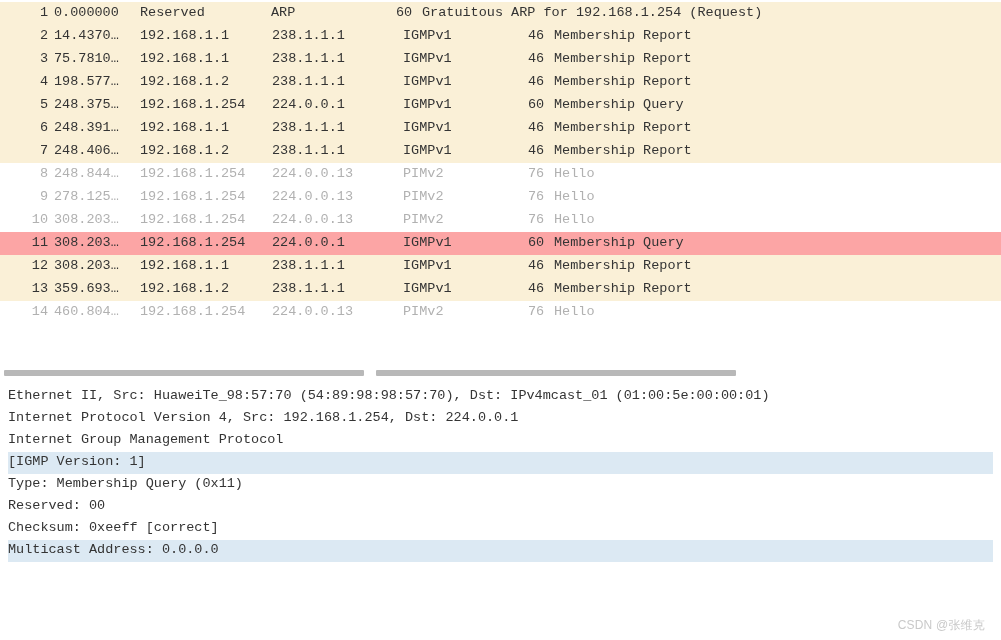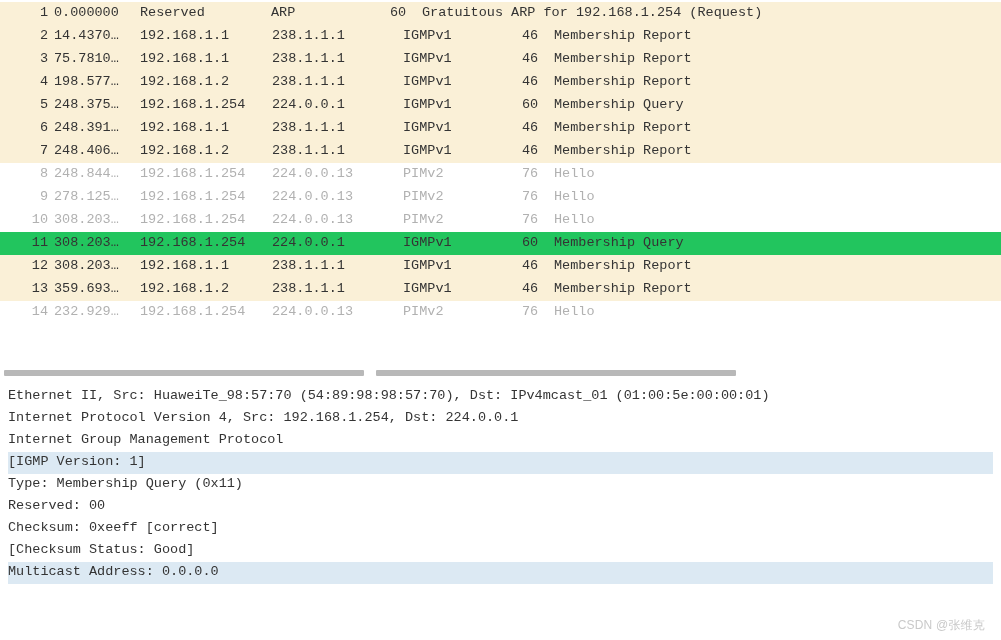--- a/index.html
+++ b/index.html
@@ -4,25 +4,25 @@
 <style>
   html,body{margin:0;padding:0;font-family:"Lucida Console","Courier New",monospace;font-size:13.5px;color:#343434;background:#fff;line-height:1.5}
   .wrap{width:1001px;height:640px;overflow:hidden;position:relative;box-sizing:border-box;}
   .packet-list{padding-top:2px}
   .row{display:flex;align-items:center;height:23px;white-space:nowrap;cursor:default}
   .c-no{width:54px;text-align:right;padding-right:6px;box-sizing:border-box}
   .c-time{width:86px;overflow:hidden;text-overflow:ellipsis;padding-right:6px;box-sizing:border-box}
   .c-src{width:132px;overflow:hidden;text-overflow:ellipsis;padding-right:6px;box-sizing:border-box}
   .c-dst{width:131px;overflow:hidden;text-overflow:ellipsis;padding-right:6px;box-sizing:border-box}
   .c-proto{width:119px;padding-right:6px;box-sizing:border-box}
-  .c-len{width:32px;text-align:left;padding-right:4px;box-sizing:border-box}
+  .c-len{width:32px;text-align:center;padding-right:4px;box-sizing:border-box}
   .c-info{flex:1 1 auto;overflow:hidden}
   .bg-beige{background:#faf0d7}
   .bg-white{background:#ffffff}
-  .bg-sel{background:#22c55e}
+  .bg-sel{background:#fca5a5}
   .muted{color:#b1b1b1}
   .splitters{margin-top:46px;display:flex;gap:12px;height:10px;padding-left:4px}
   .splitter{height:6px;background:#b8b8b8;border-radius:1px}
   .s1{width:360px}
   .s2{width:360px}
   .details{padding:6px 8px 0 8px}
   .details .line{height:22px;white-space:nowrap}
   .details .indent{}
   .hl{background:#dce9f3}
   .watermark{position:absolute;right:16px;bottom:6px;color:#c9c9c9;font-family:Arial,Helvetica,sans-serif;font-size:12px;letter-spacing:.2px}
@@ -144,21 +144,21 @@
         <span class="c-no">13</span>
         <span class="c-time">359.693…</span>
         <span class="c-src">192.168.1.2</span>
         <span class="c-dst">238.1.1.1</span>
         <span class="c-proto">IGMPv1</span>
         <span class="c-len">46</span>
         <span class="c-info">Membership Report</span>
       </div>
       <div class="row bg-white muted">
         <span class="c-no">14</span>
-        <span class="c-time">232.929…</span>
+        <span class="c-time">460.804…</span>
         <span class="c-src">192.168.1.254</span>
         <span class="c-dst">224.0.0.13</span>
         <span class="c-proto">PIMv2</span>
         <span class="c-len">76</span>
         <span class="c-info">Hello</span>
       </div>
     </div>
 
   <div class="splitters">
     <div class="splitter s1"></div>
@@ -166,18 +166,17 @@
   </div>
 
   <div class="details">
     <div class="line">Ethernet II, Src: HuaweiTe_98:57:70 (54:89:98:98:57:70), Dst: IPv4mcast_01 (01:00:5e:00:00:01)</div>
     <div class="line">Internet Protocol Version 4, Src: 192.168.1.254, Dst: 224.0.0.1</div>
     <div class="line">Internet Group Management Protocol</div>
     <div class="line indent hl">[IGMP Version: 1]</div>
     <div class="line indent">Type: Membership Query (0x11)</div>
     <div class="line indent">Reserved: 00</div>
     <div class="line indent">Checksum: 0xeeff [correct]</div>
-    <div class="line indent">[Checksum Status: Good]</div>
     <div class="line indent hl">Multicast Address: 0.0.0.0</div>
   </div>
 
   <div class="watermark">CSDN @张维克</div>
 </div>
 
 </body></html>

